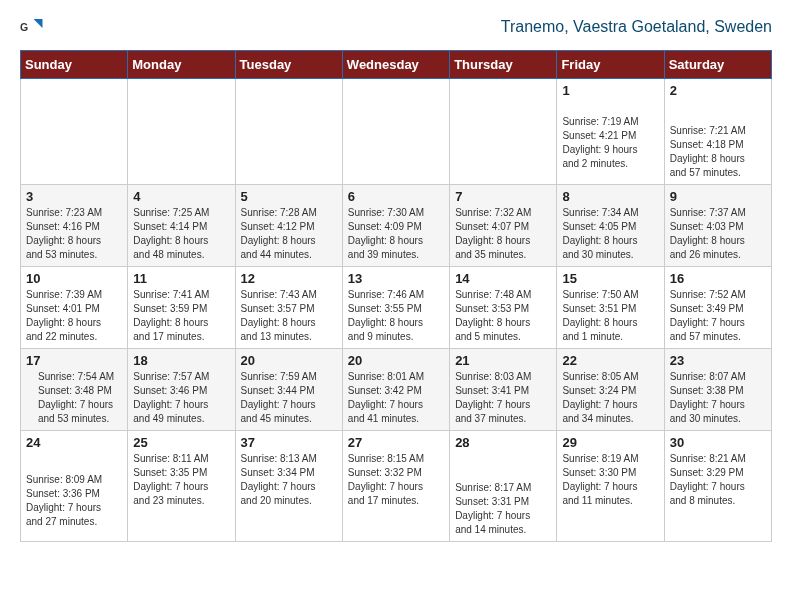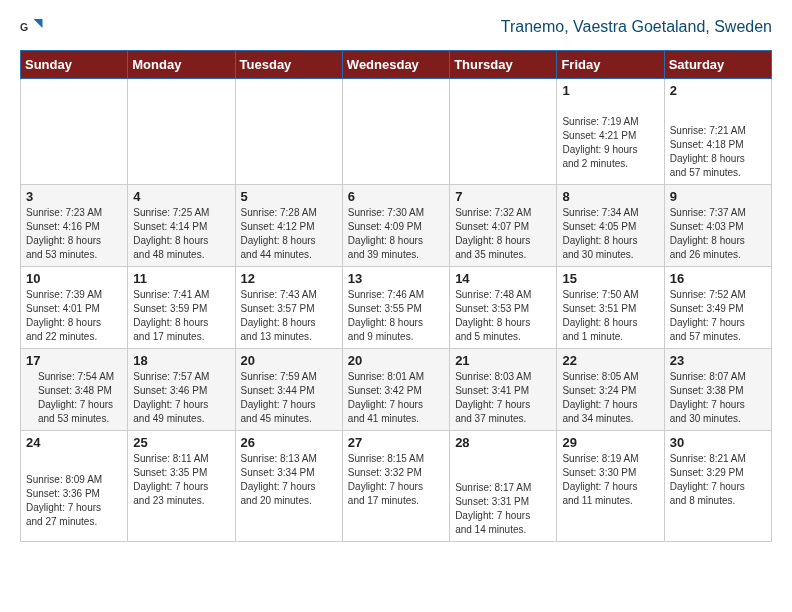--- a/index.html
+++ b/index.html
@@ -292,21 +292,21 @@
 and 27 minutes.</div>
         </td>
         <td>
           <span class="day-number">25</span>
           <div class="day-info" style="white-space: pre-line;">Sunrise: 8:11 AM
 Sunset: 3:35 PM
 Daylight: 7 hours
 and 23 minutes.</div>
         </td>
         <td>
-          <span class="day-number">26</span>
+          <span class="day-number">37</span>
           <div class="day-info" style="white-space: pre-line;">Sunrise: 8:13 AM
 Sunset: 3:34 PM
 Daylight: 7 hours
 and 20 minutes.</div>
         </td>
         <td>
           <span class="day-number">27</span>
           <div class="day-info" style="white-space: pre-line;">Sunrise: 8:15 AM
 Sunset: 3:32 PM
 Daylight: 7 hours

